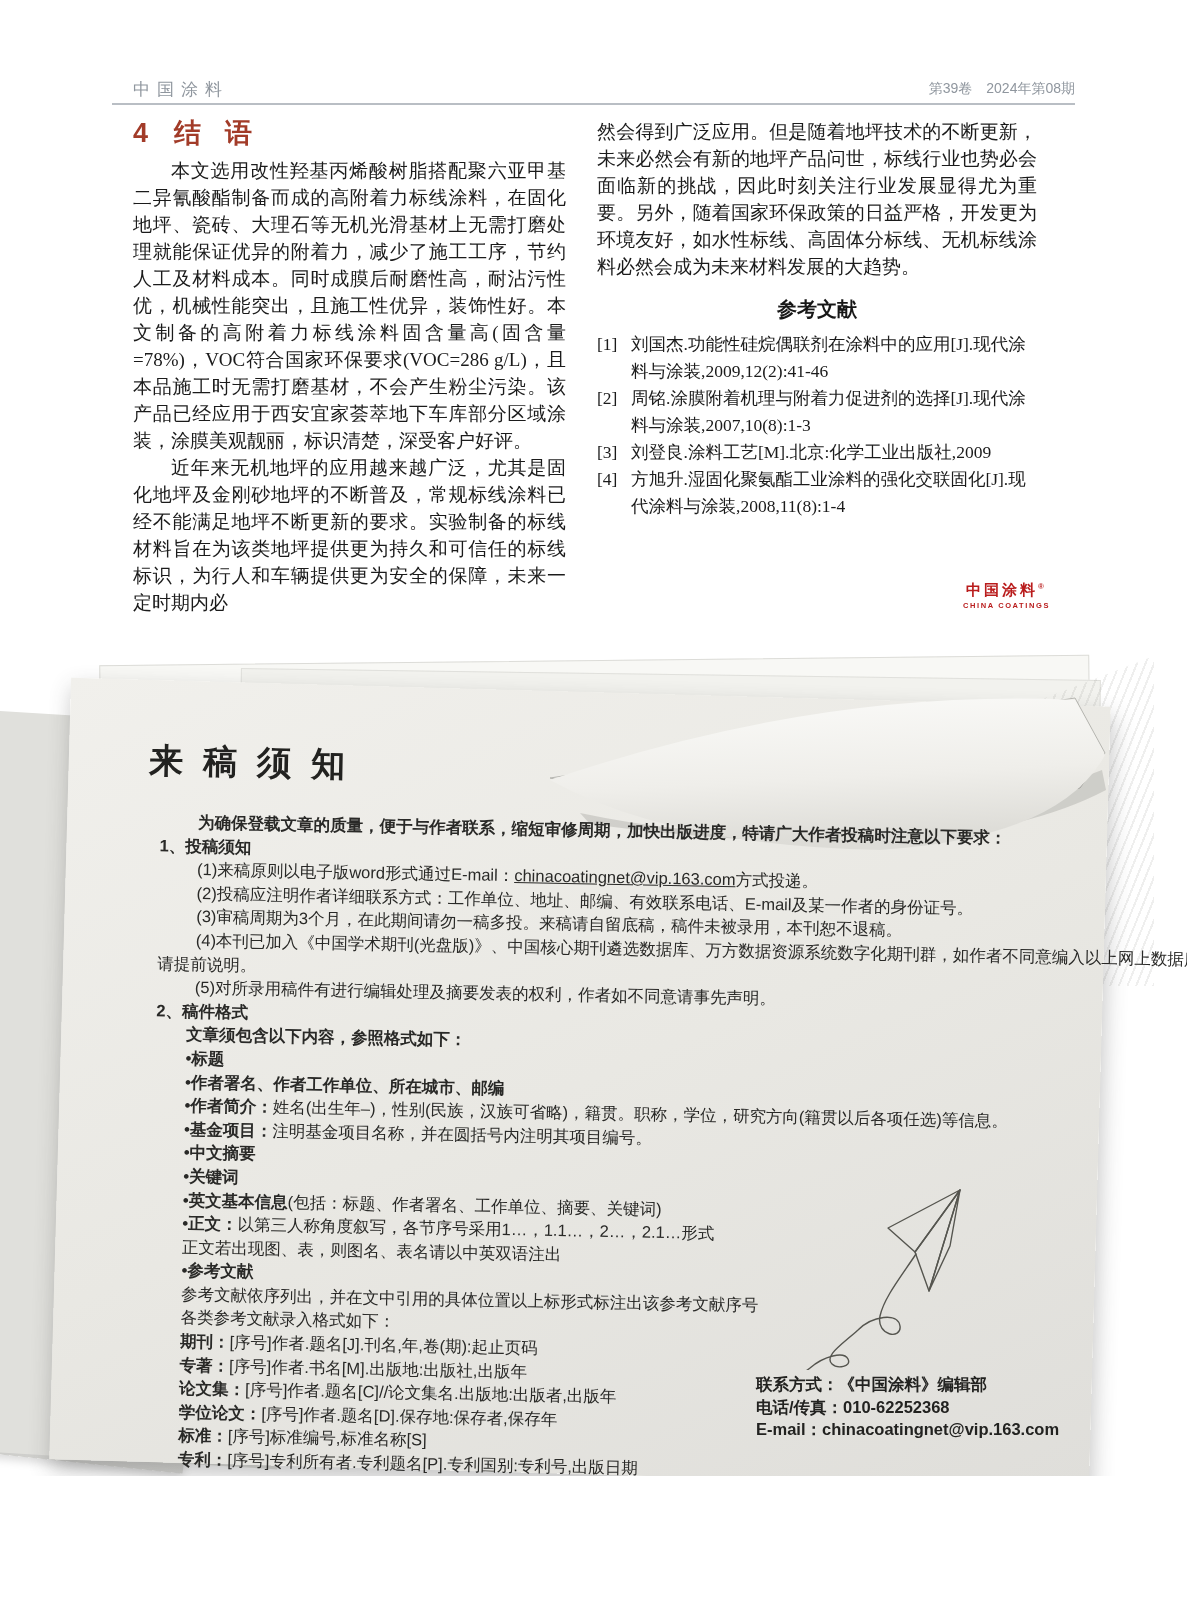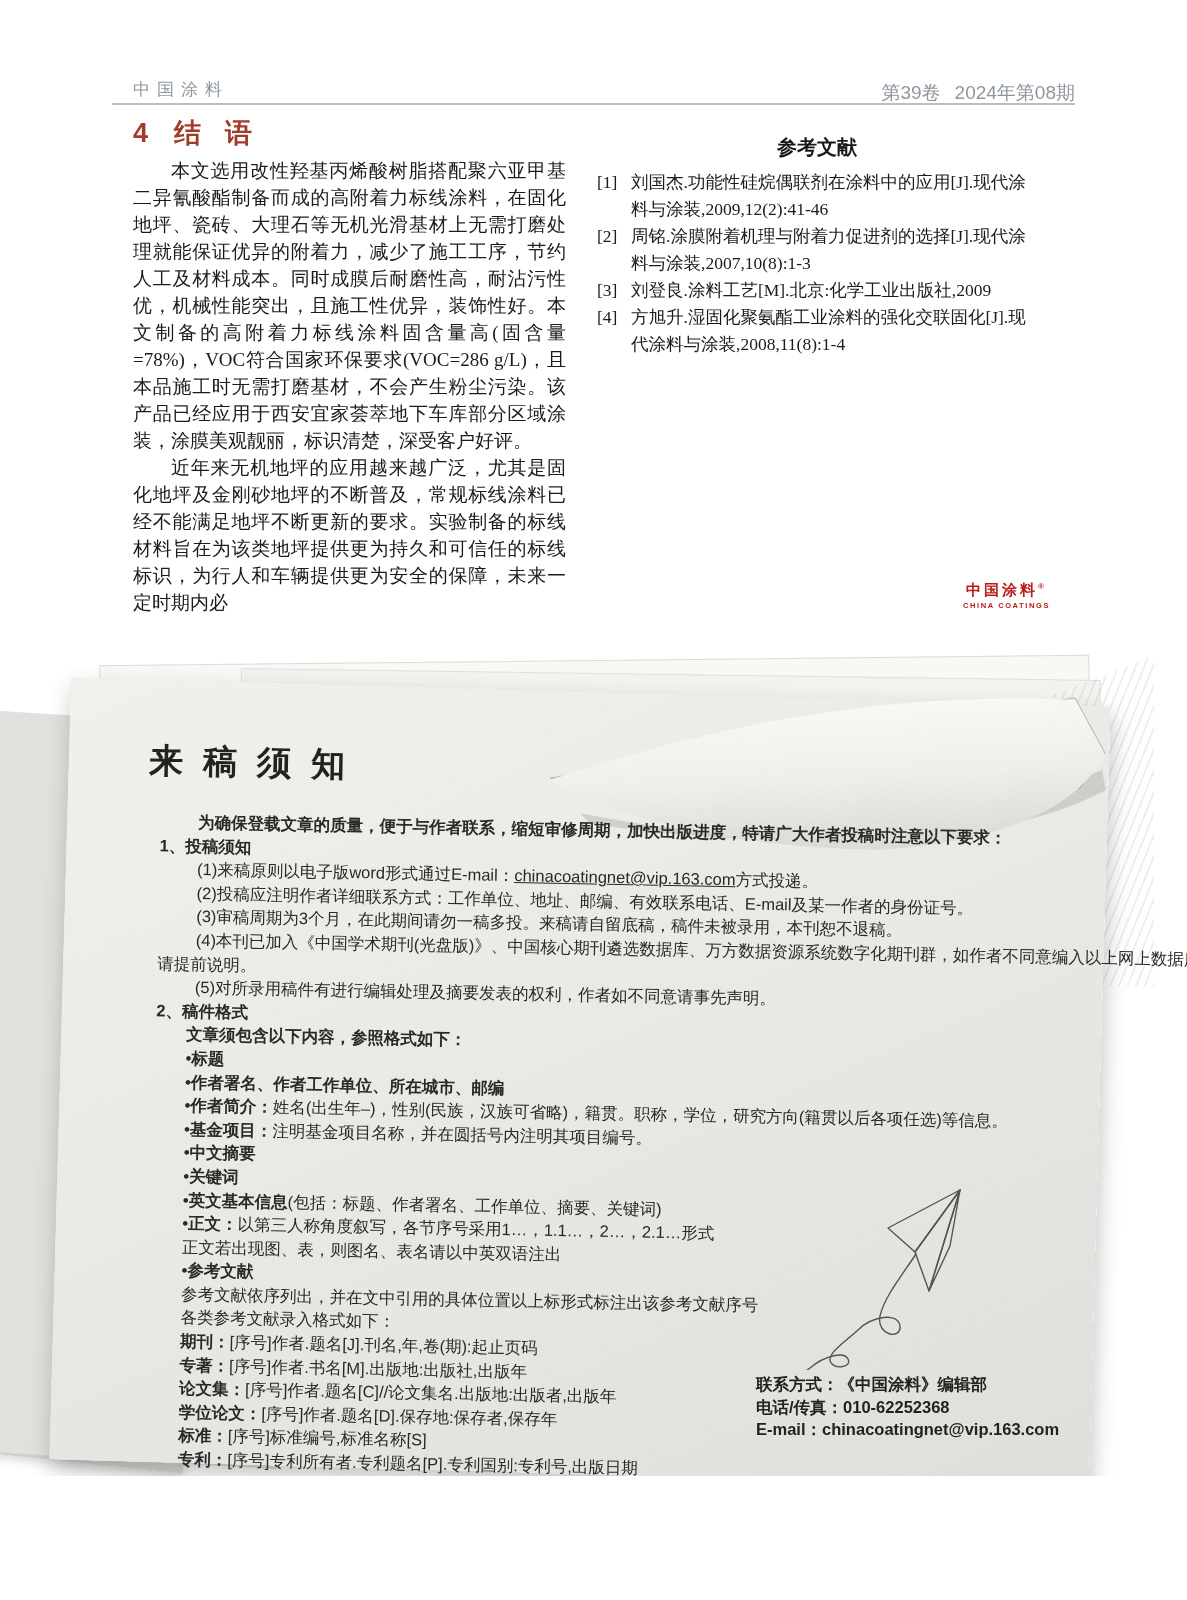--- a/index.html
+++ b/index.html
@@ -1,21 +1,21 @@
 <!DOCTYPE html>
 <html><head>
 <meta charset="utf-8">
 <style>
   * { margin:0; padding:0; box-sizing:border-box; }
   body { background:#ffffff; font-family:"Liberation Sans","DejaVu Sans",sans-serif; }
   .page { position:relative; width:1187px; height:1476px; margin:0 auto; background:#ffffff; overflow:hidden; }
 
   
   .hdr-left { position:absolute; left:133px; top:78px; font-size:17px; letter-spacing:7px; color:#8f969e; }
-  .hdr-right { position:absolute; right:112px; top:80px; font-size:19px; color:#8f969e; }
+  .hdr-right { position:absolute; right:112px; top:80px; font-size:14px; color:#8f969e; }
   .hdr-right span { margin-left:14px; }
   .hdr-rule { position:absolute; left:112px; top:103px; width:963px; height:2px; background:#b9bec4; }
 
   
   .col { position:absolute; top:118px; font-family:"Liberation Serif","DejaVu Serif",serif; color:#1b1b1b; font-size:19px; line-height:27px; text-align:justify; }
   .col-left  { left:133px; width:433px; }
   .col-right { left:597px; width:440px; }
   .sec-head { display:flex; align-items:baseline; color:#a23b28; font-weight:bold; font-size:27px; margin:2px 0 10px 0; font-family:"Liberation Sans","DejaVu Sans",sans-serif; }
   .sec-head .no { margin-right:26px; }
   .sec-head .ti { letter-spacing:24px; }
@@ -80,20 +80,21 @@
   <div class="col col-left">
     <div class="sec-head">
       <span class="no">4</span>
       <span class="ti">结语</span>
     </div>
     <p class="para">本文选用改性羟基丙烯酸树脂搭配聚六亚甲基二异氰酸酯制备而成的高附着力标线涂料，在固化地坪、瓷砖、大理石等无机光滑基材上无需打磨处理就能保证优异的附着力，减少了施工工序，节约人工及材料成本。同时成膜后耐磨性高，耐沾污性优，机械性能突出，且施工性优异，装饰性好。本文制备的高附着力标线涂料固含量高(固含量=78%)，VOC符合国家环保要求(VOC=286 g/L)，且本品施工时无需打磨基材，不会产生粉尘污染。该产品已经应用于西安宜家荟萃地下车库部分区域涂装，涂膜美观靓丽，标识清楚，深受客户好评。</p>
     <p class="para">近年来无机地坪的应用越来越广泛，尤其是固化地坪及金刚砂地坪的不断普及，常规标线涂料已经不能满足地坪不断更新的要求。实验制备的标线材料旨在为该类地坪提供更为持久和可信任的标线标识，为行人和车辆提供更为安全的保障，未来一定时期内必</p>
   </div>
 
   <div class="col col-right">
+    <p>然会得到广泛应用。但是随着地坪技术的不断更新，未来必然会有新的地坪产品问世，标线行业也势必会面临新的挑战，因此时刻关注行业发展显得尤为重要。另外，随着国家环保政策的日益严格，开发更为环境友好，如水性标线、高固体分标线、无机标线涂料必然会成为未来材料发展的大趋势。</p>
     <div class="refs-title">参考文献</div>
     <div class="ref">
       <span class="ref-no">[1]</span>
       <span class="ref-tx">刘国杰.功能性硅烷偶联剂在涂料中的应用[J].现代涂料与涂装,2009,12(2):41-46</span>
     </div>
     <div class="ref">
       <span class="ref-no">[2]</span>
       <span class="ref-tx">周铭.涂膜附着机理与附着力促进剂的选择[J].现代涂料与涂装,2007,10(8):1-3</span>
     </div>
     <div class="ref">

